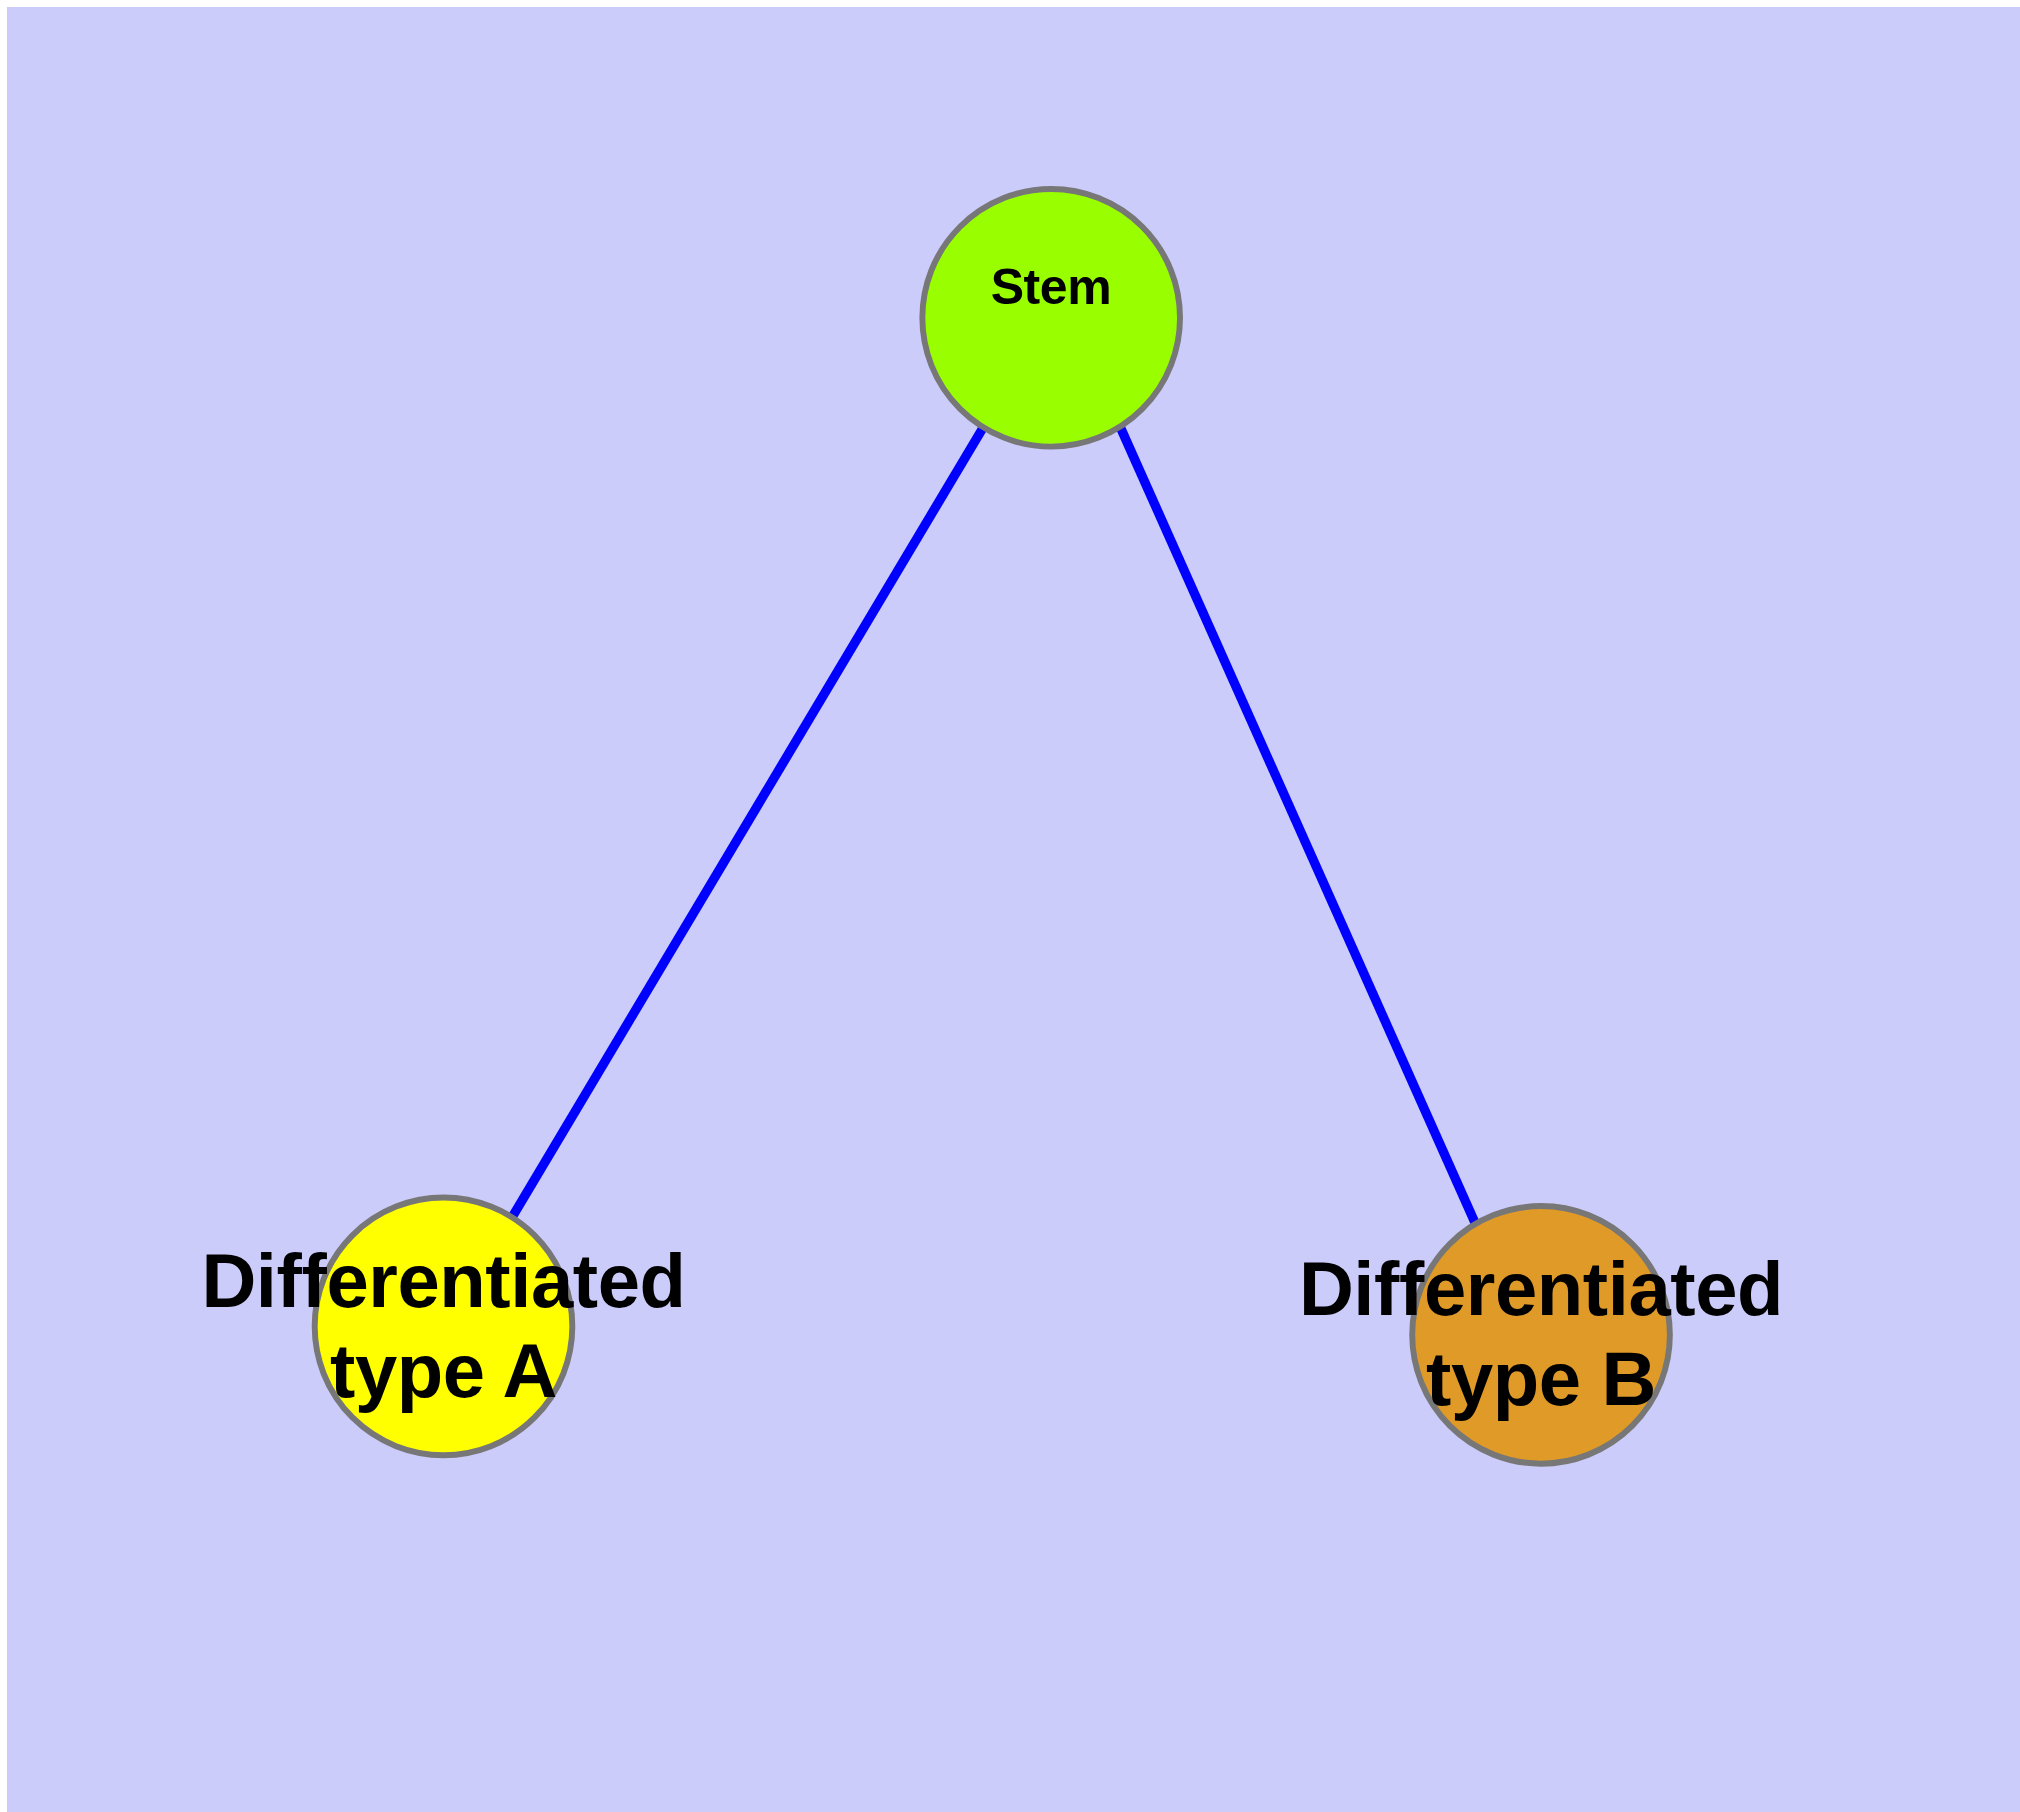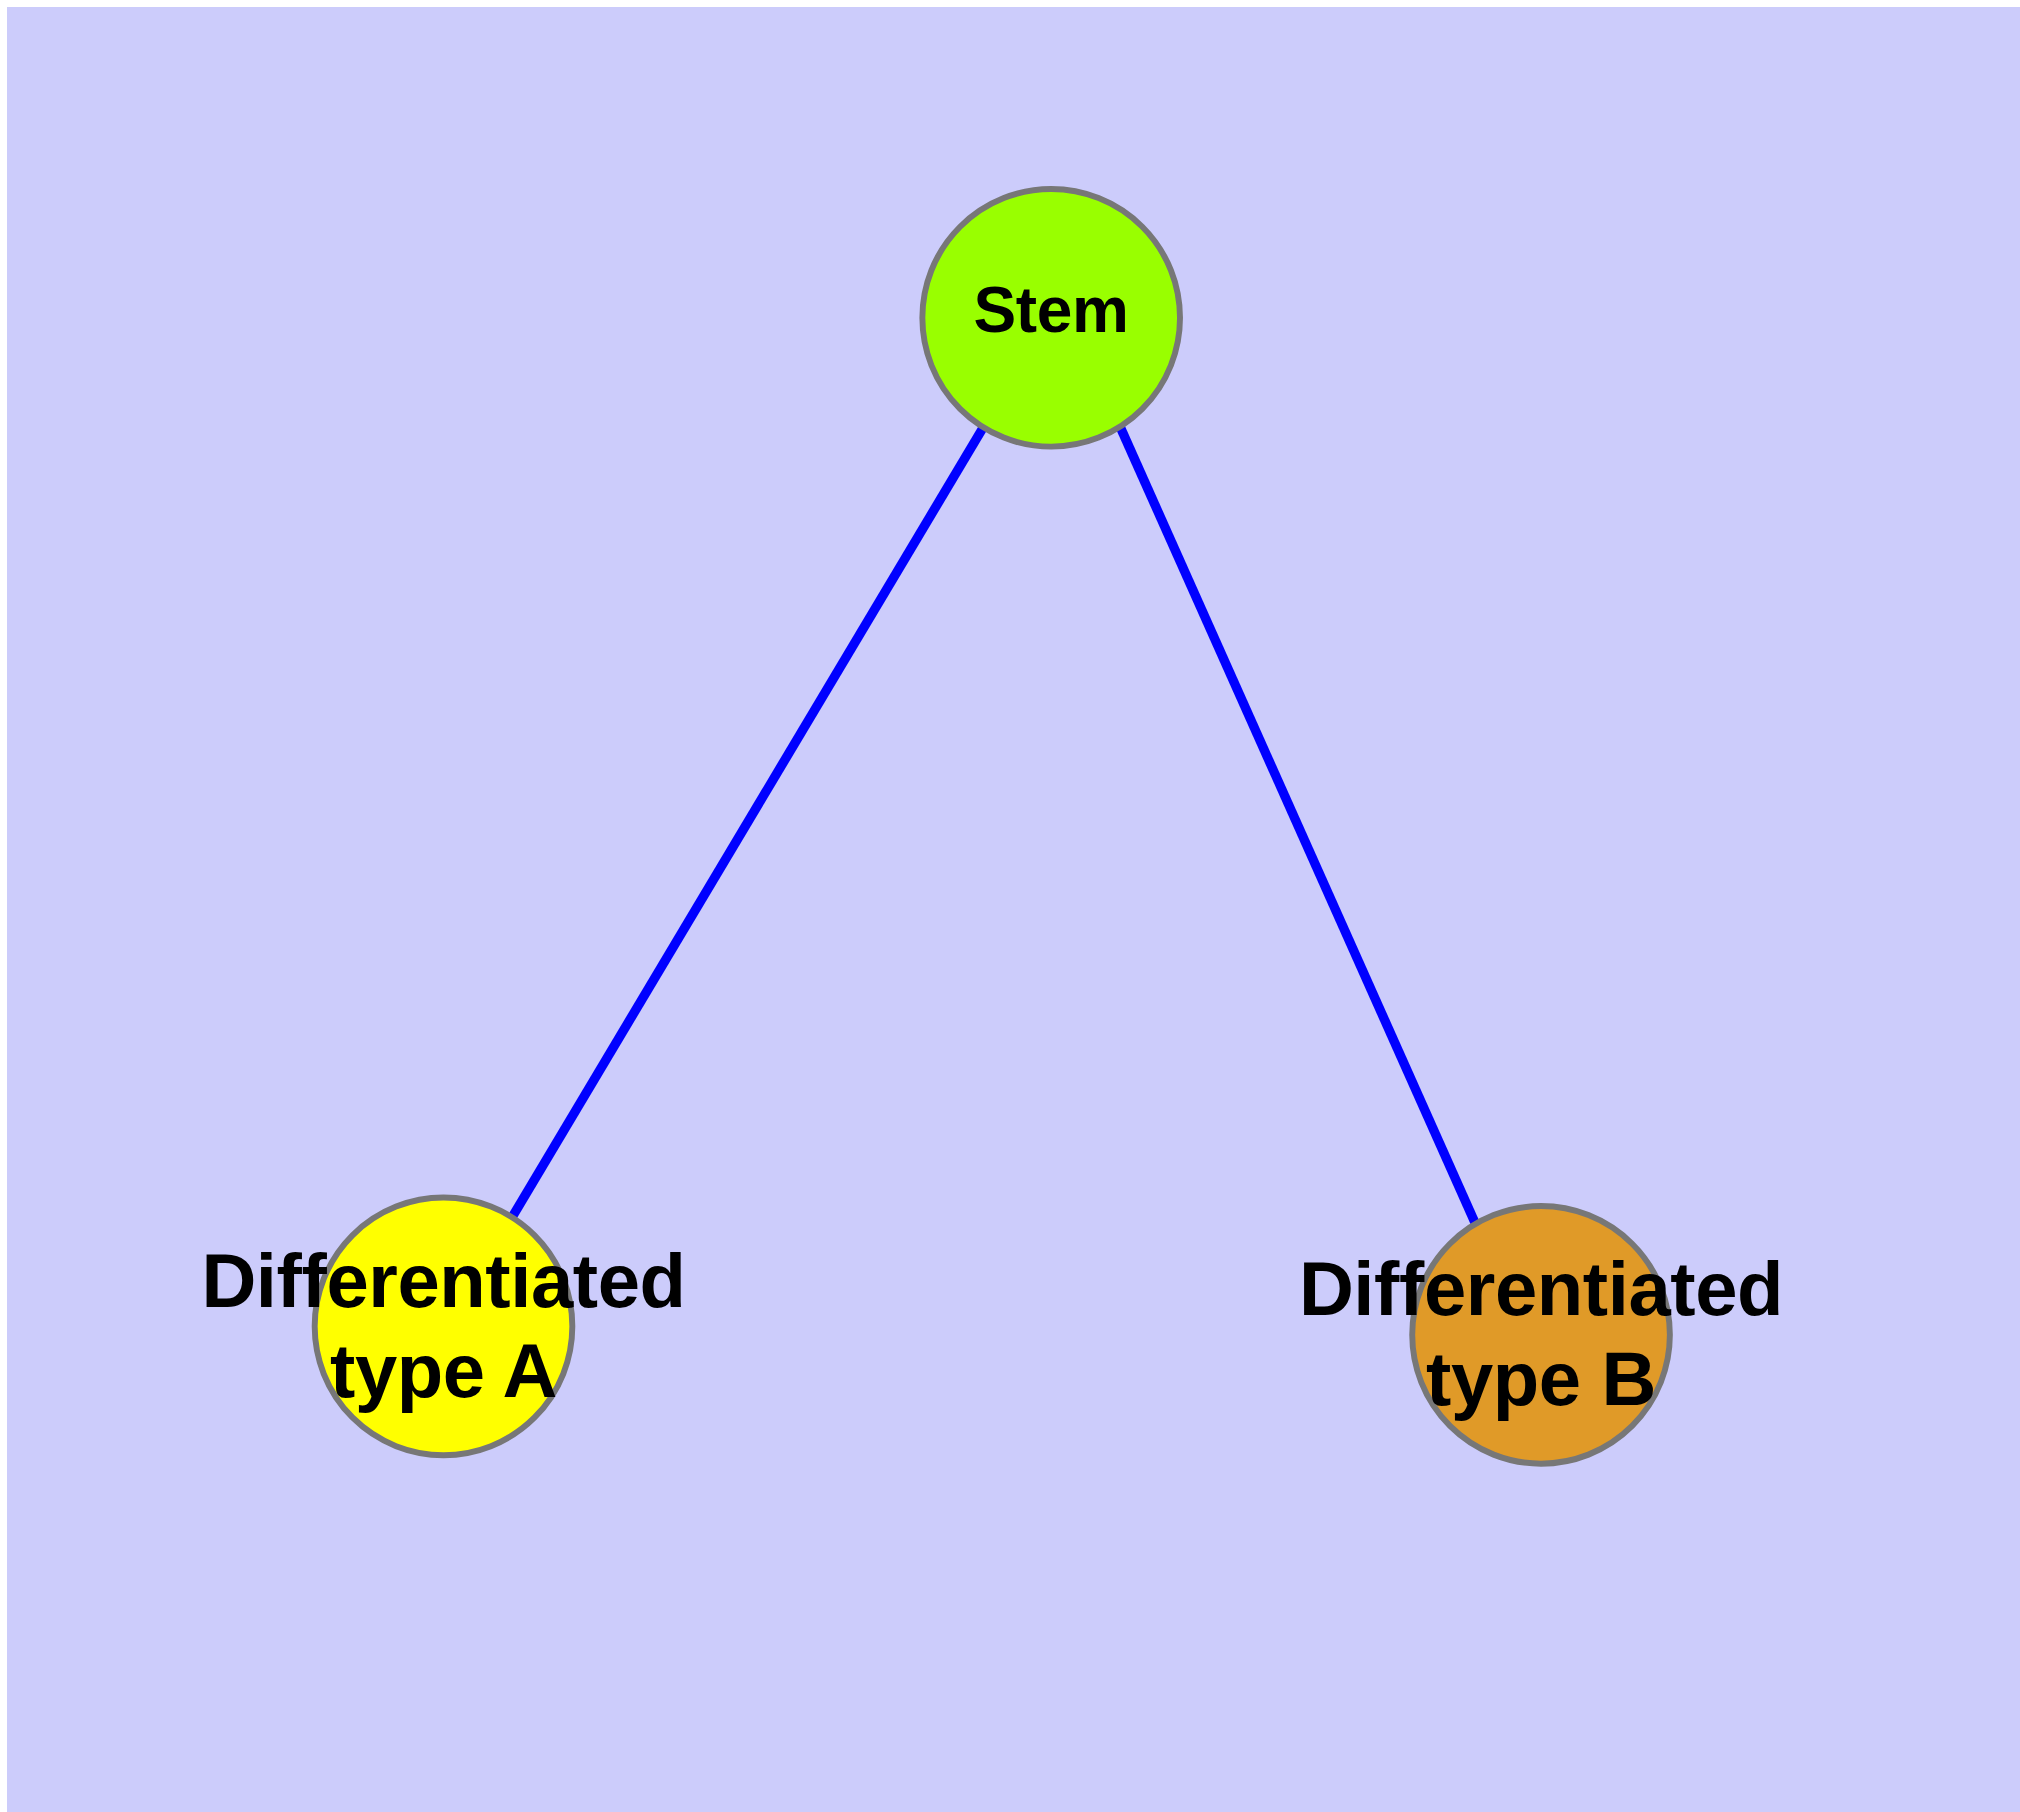--- a/index.html
+++ b/index.html
@@ -61,21 +61,21 @@
       <line x1="1322" y1="505" x2="1742" y2="1447" stroke="#0000ff" stroke-width="11" stroke-linecap="butt"></line>
     </g>
 
     <g>
       <circle cx="1240" cy="375" r="152" fill="#99ff00" stroke="#777777" stroke-width="7"></circle>
       <circle cx="523" cy="1565" r="152" fill="#ffff00" stroke="#777777" stroke-width="7"></circle>
       <circle cx="1818" cy="1575" r="152" fill="#e09a28" stroke="#777777" stroke-width="7"></circle>
     </g>
   </svg>
 
-  <div class="node-label single" style="left:627px; top:272px; width:848px; font-size:64px;">Stem</div>
+  <div class="node-label single" style="left:627px; top:258px; width:848px; font-size:50px;">Stem</div>
 
   <div class="node-label" style="left:19.5px; top:1236px; width:848px; font-size:76px;">Differentiated
 type A</div>
 
   <div class="node-label" style="left:1117px; top:1244px; width:848px; font-size:76px;">Differentiated
 type B</div>
 
 </div>
 
 

